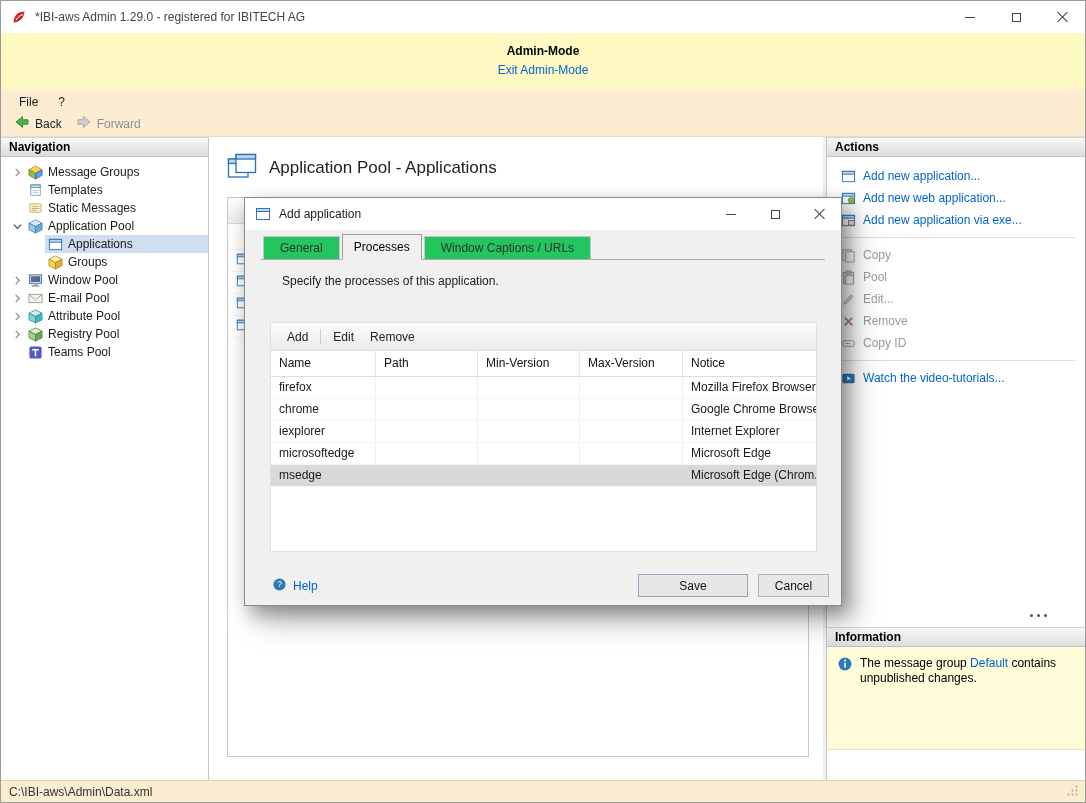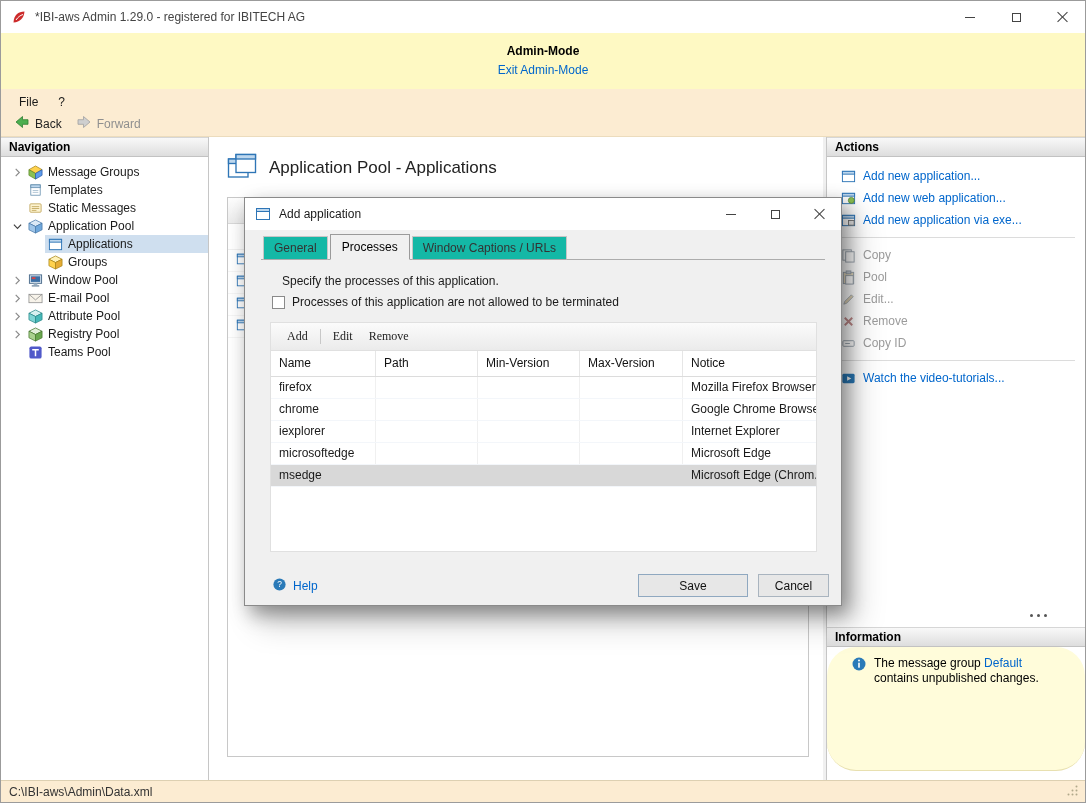--- a/index.html
+++ b/index.html
@@ -57,42 +57,42 @@
   
   .actions-list { padding-top:8px; }
   .action-item { height:22px; display:flex; align-items:center; gap:7px; padding-left:13px; }
   .action-item .a-icon { width:16px; height:16px; display:flex; align-items:center; justify-content:center; flex:0 0 auto; }
   .action-item.link .a-lbl { color:#0066cc; cursor:pointer; }
   .action-item.disabled .a-lbl { color:#9b9b9b; }
   .action-sep { height:1px; background:#dcdcdc; margin:6px 10px 6px 12px; }
   .panel-dots { position:absolute; top:477px; right:38px; display:flex; gap:4px; }
   .panel-dots i { width:3px; height:3px; background:#555; border-radius:50%; display:block; }
   .info-section { position:absolute; top:490px; left:0; right:0; bottom:0; }
-  .info-body { height:124px; background:#fffcda; border-bottom:1px solid #e8e0b0; padding:9px 24px; display:flex; gap:7px;border-radius:29px; }
+  .info-body { height:103px; background:#fffcda; border-bottom:1px solid #e8e0b0; padding:9px 10px; display:flex; gap:7px; }
   .info-text { line-height:15px; color:#000; }
   .info-link { color:#0066cc; cursor:pointer; }
 
   
   .statusbar { position:absolute; bottom:0; left:0; right:0; height:22px; background:#fcecd2; border-top:1px solid #ddd0b2; display:flex; align-items:center; padding:0 6px 0 8px; color:#333; }
   .grip { margin-left:auto; }
 
   
   .dialog { position:absolute; left:243px; top:196px; width:598px; height:409px; background:#f0f0f0; border:1px solid #8a8a8a; box-shadow:6px 8px 18px rgba(0,0,0,.38), 14px 18px 30px rgba(0,0,0,.18); z-index:50; }
   .dlg-titlebar { height:32px; background:#fff; display:flex; align-items:center; padding-left:10px; }
   .dlg-titlebar .dlg-icon { width:16px; height:16px; margin-right:8px; }
   .dlg-controls { margin-left:auto; display:flex; height:100%; }
   .dlg-btn { width:44px; height:100%; display:flex; align-items:center; justify-content:center; }
   .dlg-tabs { position:absolute; top:35px; left:16px; right:16px; height:27px; border-bottom:1px solid #acacac; display:flex; align-items:flex-end; padding-left:2px; }
-  .dlg-tab { background:#14b8a6; border:1px solid #c6c6c6; border-bottom:none; padding:4px 10px; margin-right:2px; margin-bottom:-1px; color:#333; border-bottom:1px solid #acacac; }
+  .dlg-tab { background:#22c55e; border:1px solid #c6c6c6; border-bottom:none; padding:4px 16px; margin-right:2px; margin-bottom:-1px; color:#333; border-bottom:1px solid #acacac; }
   .dlg-tab.active { background:#f0f0f0; border:1px solid #9a9a9a; border-bottom:1px solid #f0f0f0; padding:5px 11px; color:#000; }
   .dlg-desc { position:absolute; left:37px; top:76px; }
   .dlg-check { position:absolute; left:27px; top:97px; display:flex; align-items:center; gap:7px; }
   .checkbox { width:13px; height:13px; background:#fff; border:1px solid #8a8a8a; display:block; }
   .dlg-group { position:absolute; left:25px; top:124px; width:547px; }
-  .grp-toolbar { height:28px; background:linear-gradient(#fbfbfb,#ebebeb); border:1px solid #e0e0e0; border-bottom:none; display:flex; align-items:center; padding-left:8px;font-family:Liberation Serif, serif; }
+  .grp-toolbar { height:28px; background:linear-gradient(#fbfbfb,#ebebeb); border:1px solid #e0e0e0; border-bottom:none; display:flex; align-items:center; padding-left:8px; }
   .grp-tool { padding:3px 8px; color:#222; }
   .grp-vsep { width:1px; height:15px; background:#c8c8c8; margin:0 4px; }
   .ptable { border:1px solid #e0e0e0; background:#fff; height:202px; overflow:hidden; }
   .thead { display:flex; height:26px; line-height:25px; border-bottom:1px solid #dcdcdc; background:#fff; }
   .thead .c { border-right:1px solid #e6e6e6; color:#111; }
   .trow { display:flex; height:22px; line-height:21px; border-bottom:1px solid #f3f6fa; }
   .trow .c { border-right:1px solid #f0f0f0; white-space:nowrap; overflow:hidden; }
   .trow.selected { background:#d8d8d8; }
   .trow.selected .c { border-right-color:transparent; border-bottom-color:transparent; }
   .c { padding-left:8px; }
@@ -526,24 +526,20 @@
     </div>
 
     <div class="dlg-tabs">
       <span class="dlg-tab">General</span>
       <span class="dlg-tab active">Processes</span>
       <span class="dlg-tab">Window Captions / URLs</span>
     </div>
 
     <div class="dlg-desc">Specify the processes of this application.</div>
 
-    <div class="dlg-check">
-      <span class="checkbox"></span>
-      <span>Processes of this application are not allowed to be terminated</span>
-    </div>
 
     <div class="dlg-group">
       <div class="grp-toolbar">
         <span class="grp-tool">Add</span>
         <span class="grp-vsep"></span>
         <span class="grp-tool">Edit</span>
         <span class="grp-tool">Remove</span>
       </div>
       <div class="ptable">
         <div class="thead">

